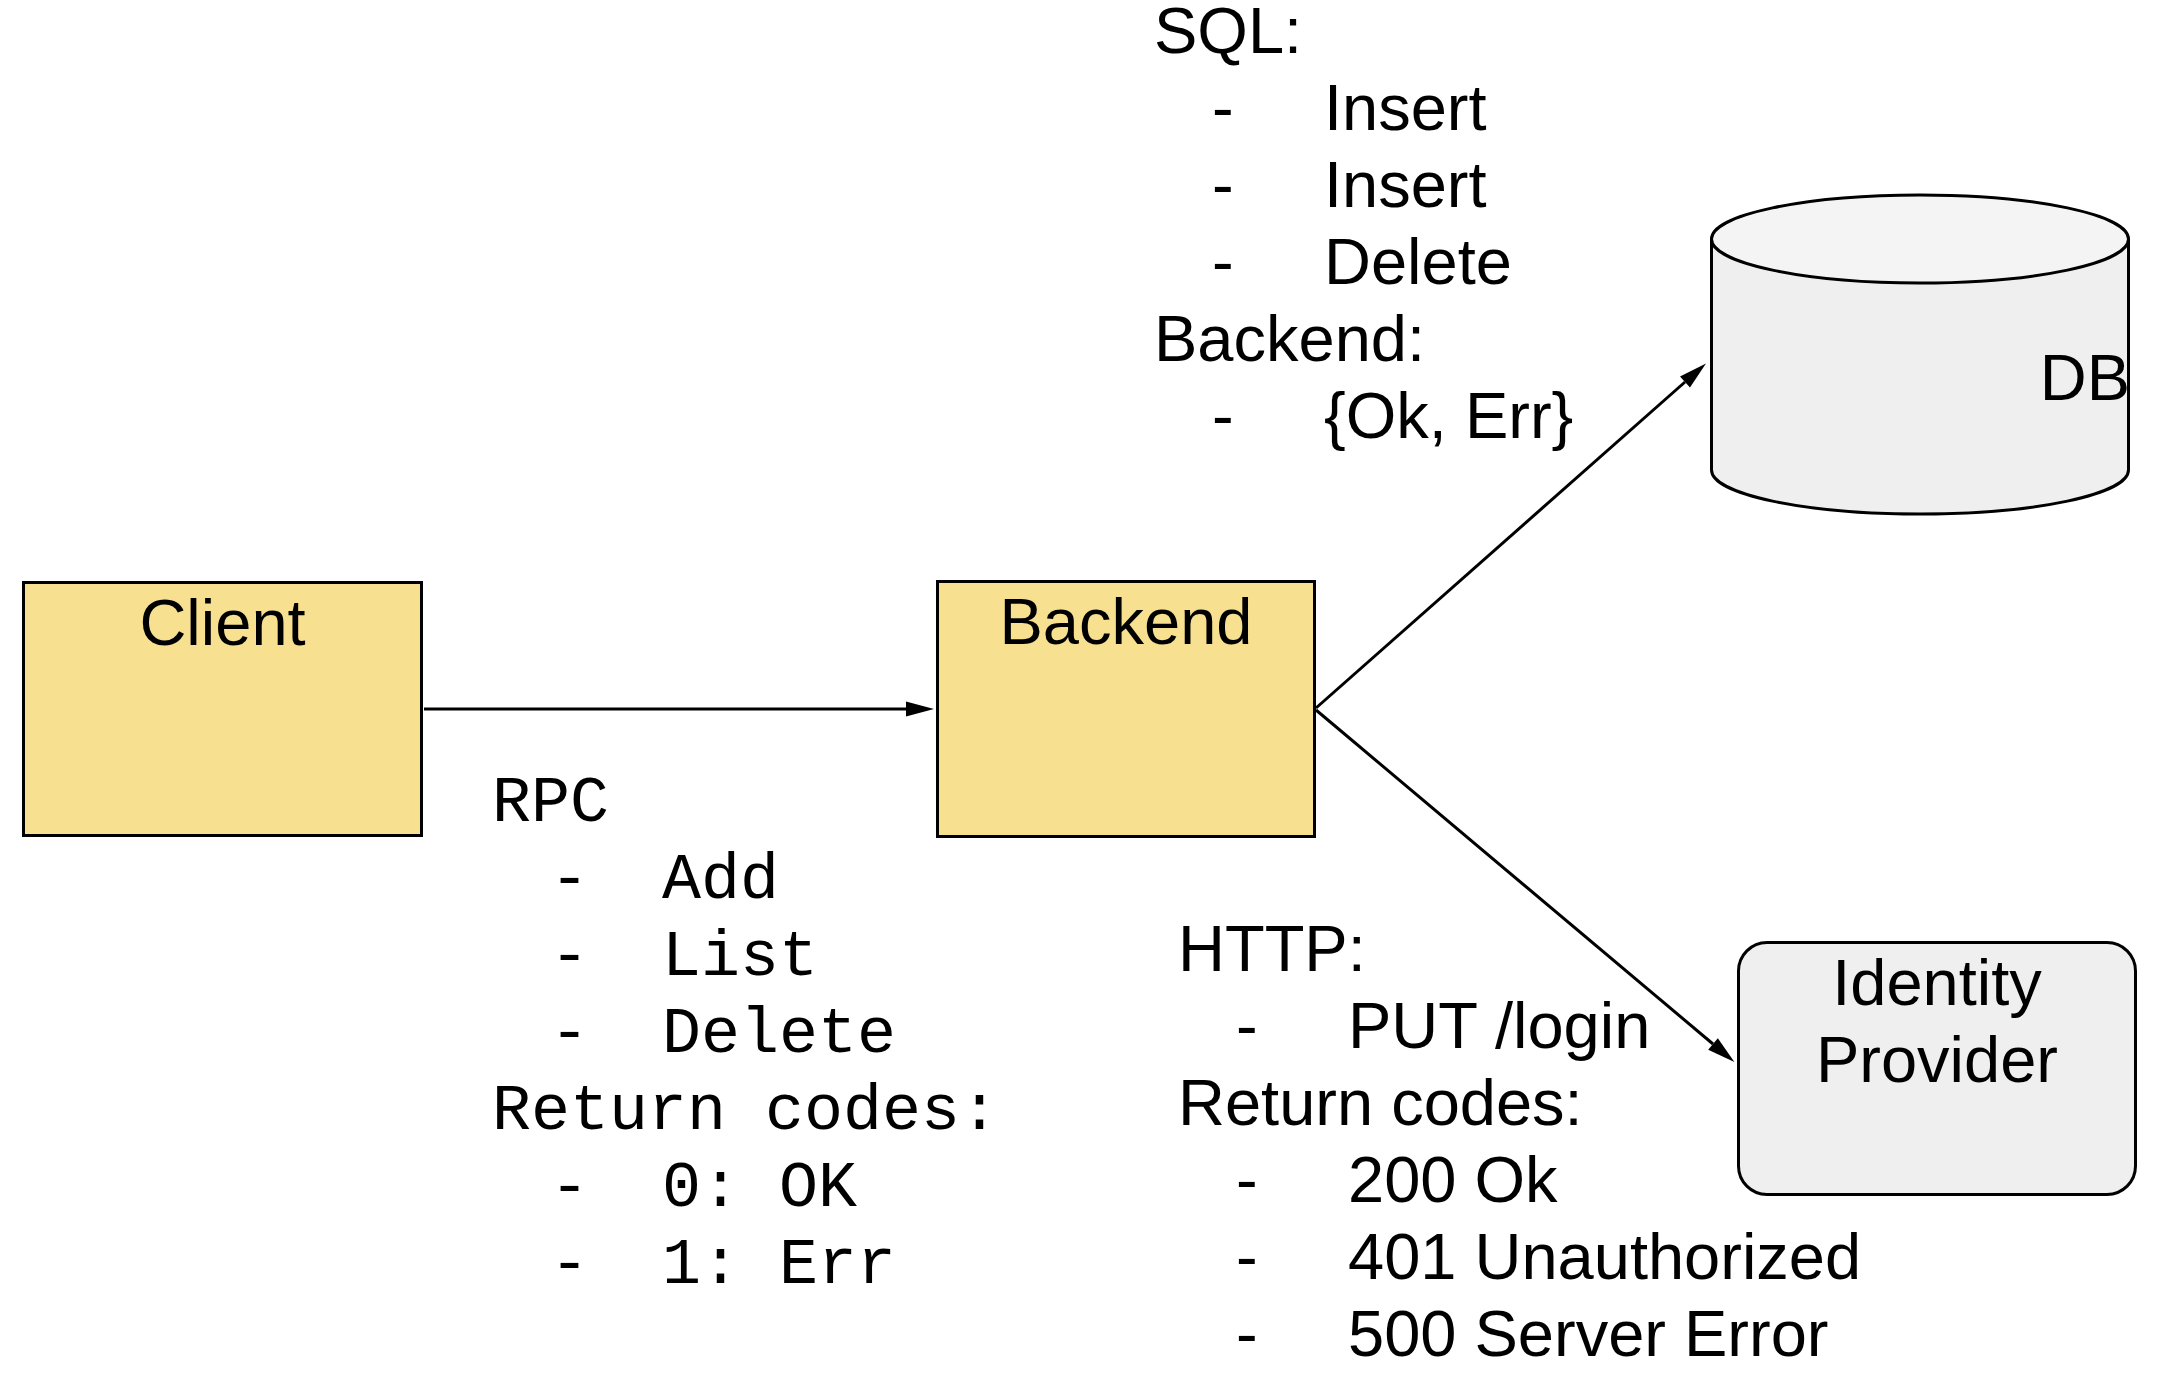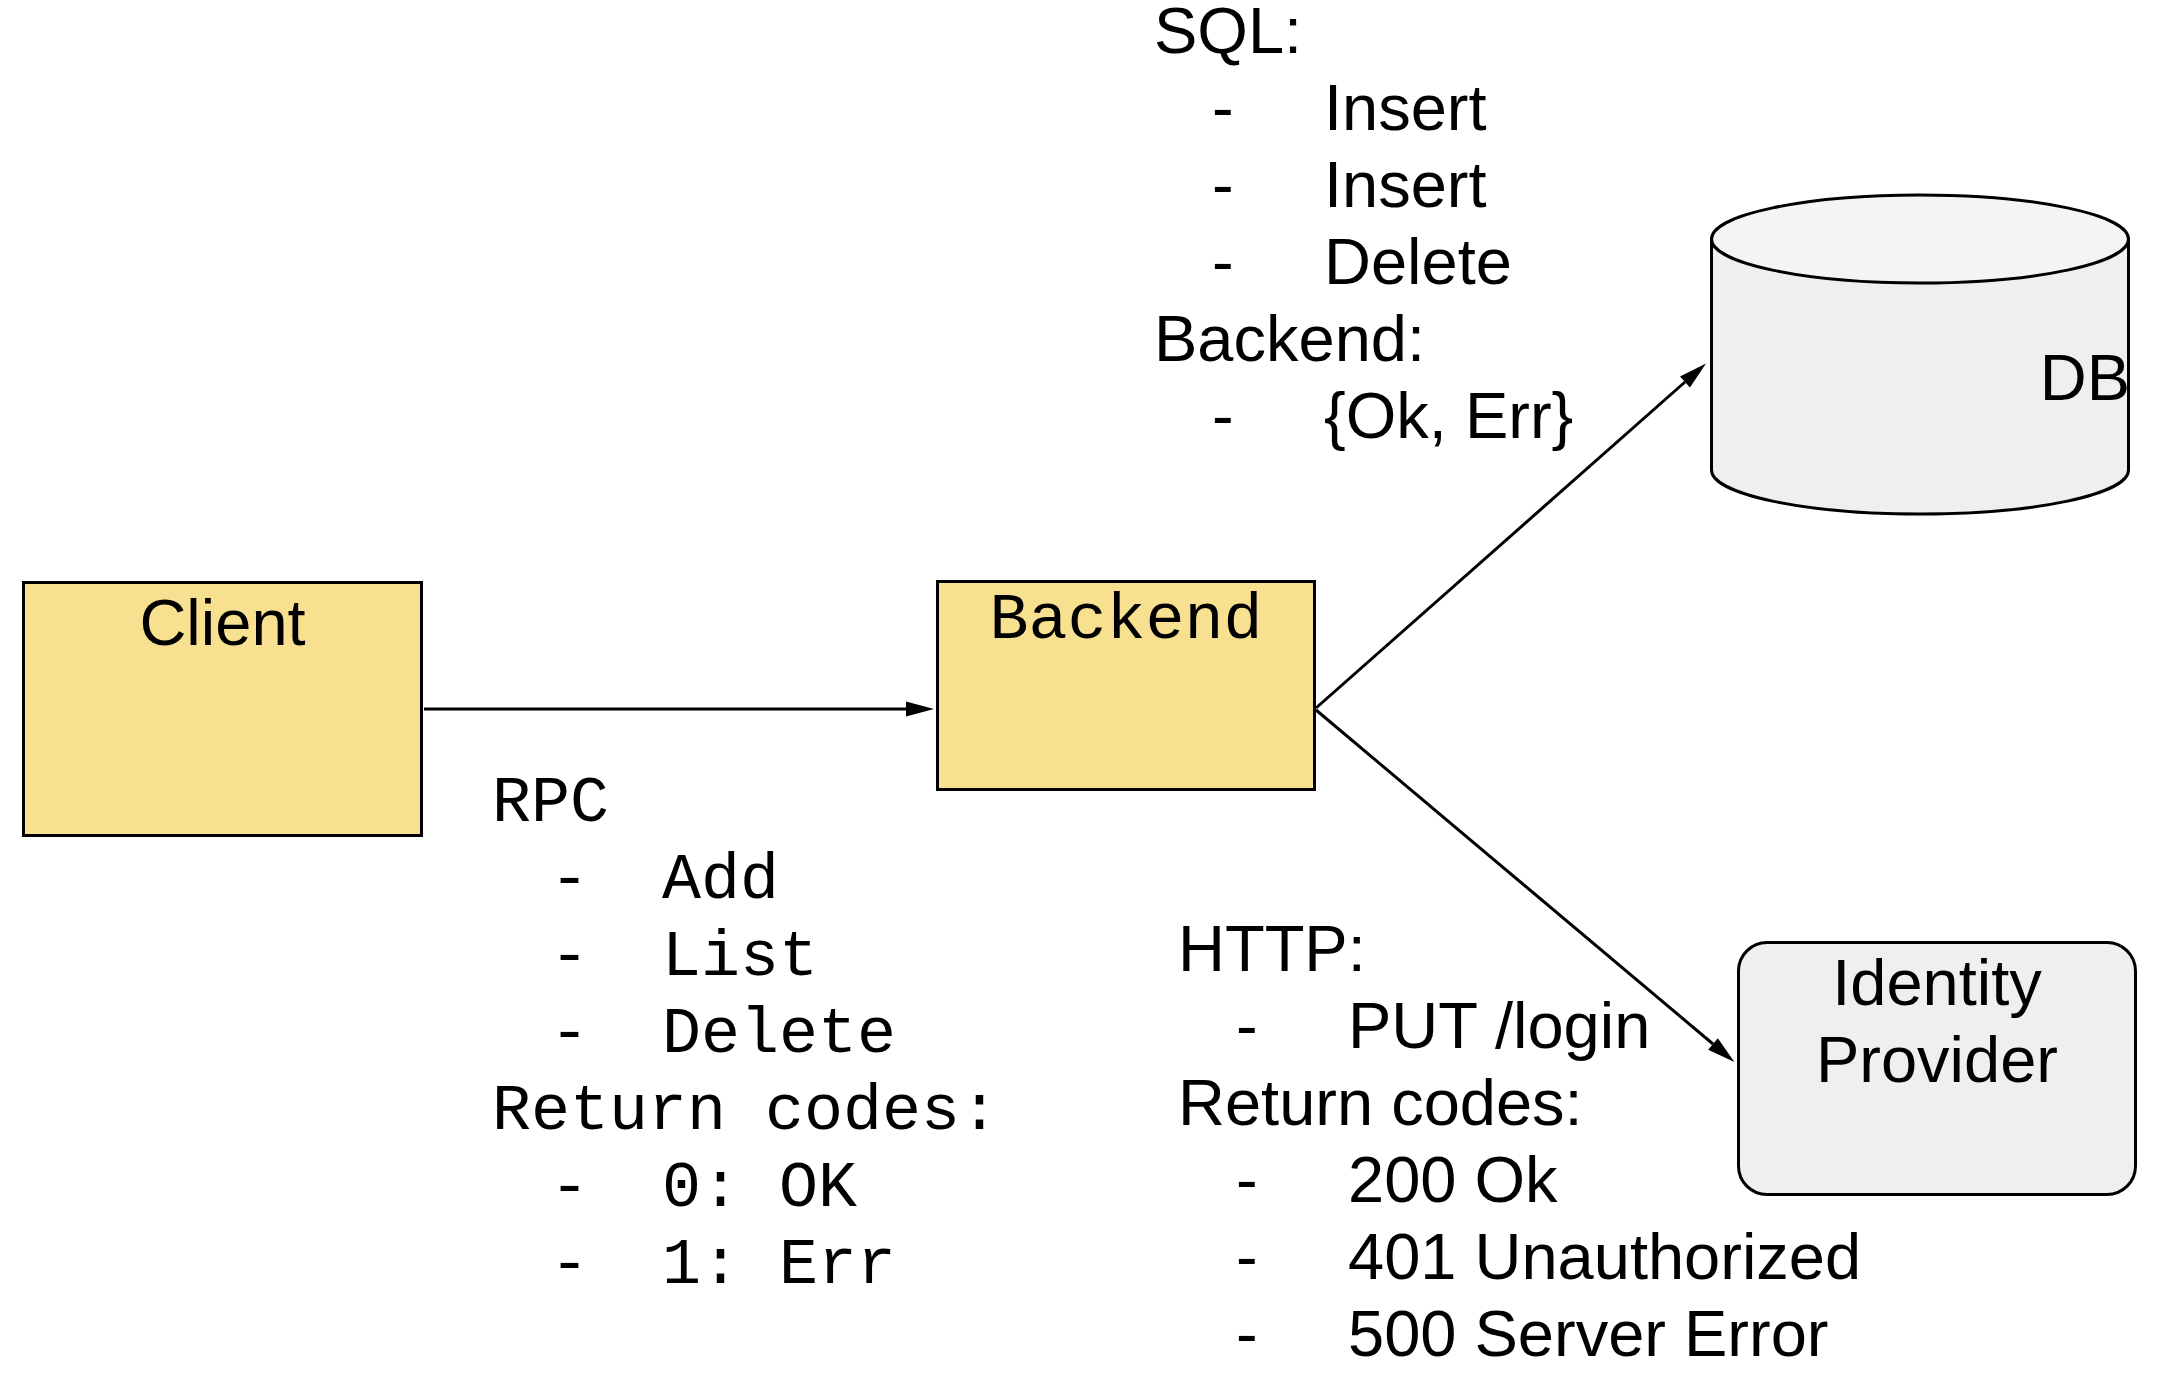--- a/index.html
+++ b/index.html
@@ -46,21 +46,21 @@
     align-items: center;
     justify-content: flex-start;
     text-align: center;
     font-size: 65px;
     line-height: 77px;
     z-index: 2;
   }
   .node.yellow { background: var(--node_fill_yellow, #F7E08F); }
   .node.gray   { background: var(--node_fill_gray, #EFEFEF); }
   .node-client  { left: 22px;   top: 581px; width: 401px; height: 256px; }
-  .node-backend { left: 936px;  top: 580px; width: 380px; height: 211px; font-family: Liberation Mono, monospace; }
+  .node-backend { left: 936px;  top: 580px; width: 380px; height: 258px; }
   .node-idp     { left: 1737px; top: 941px; width: 400px; height: 255px; border-radius: 30px; }
   .db-label {
     position: absolute;
     left: 1710px;
     top: 339px;
     width: 420px;
     text-align: right;
     font-size: 65px;
     line-height: 77px;
     z-index: 2;

